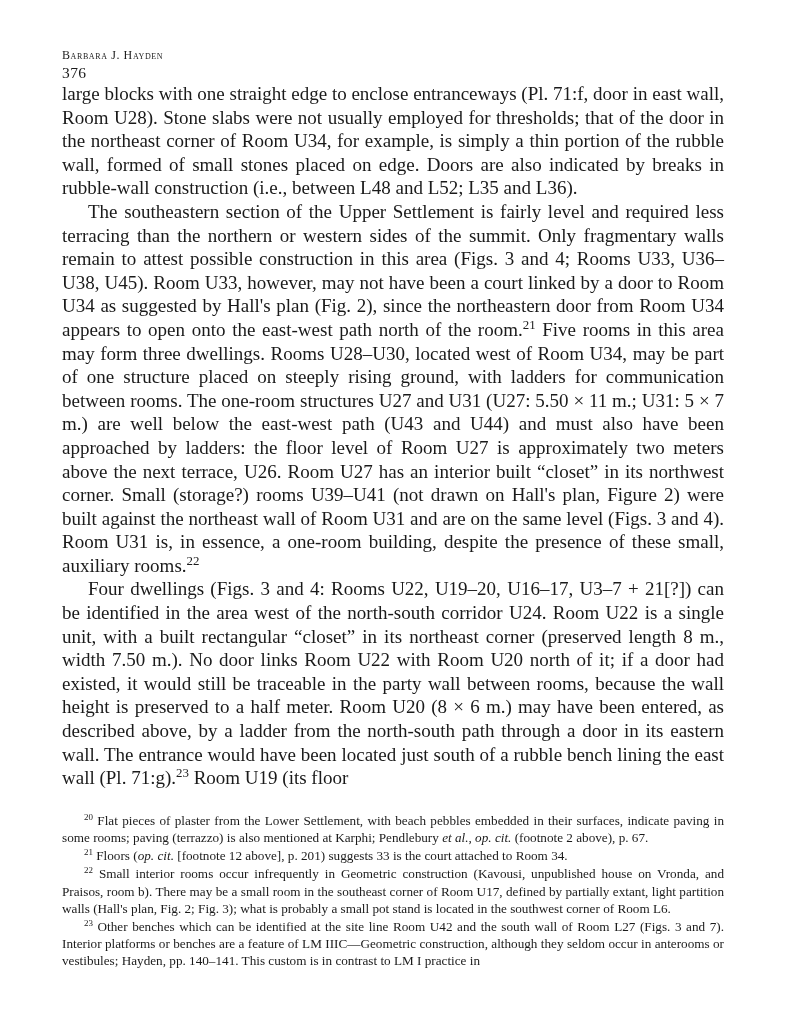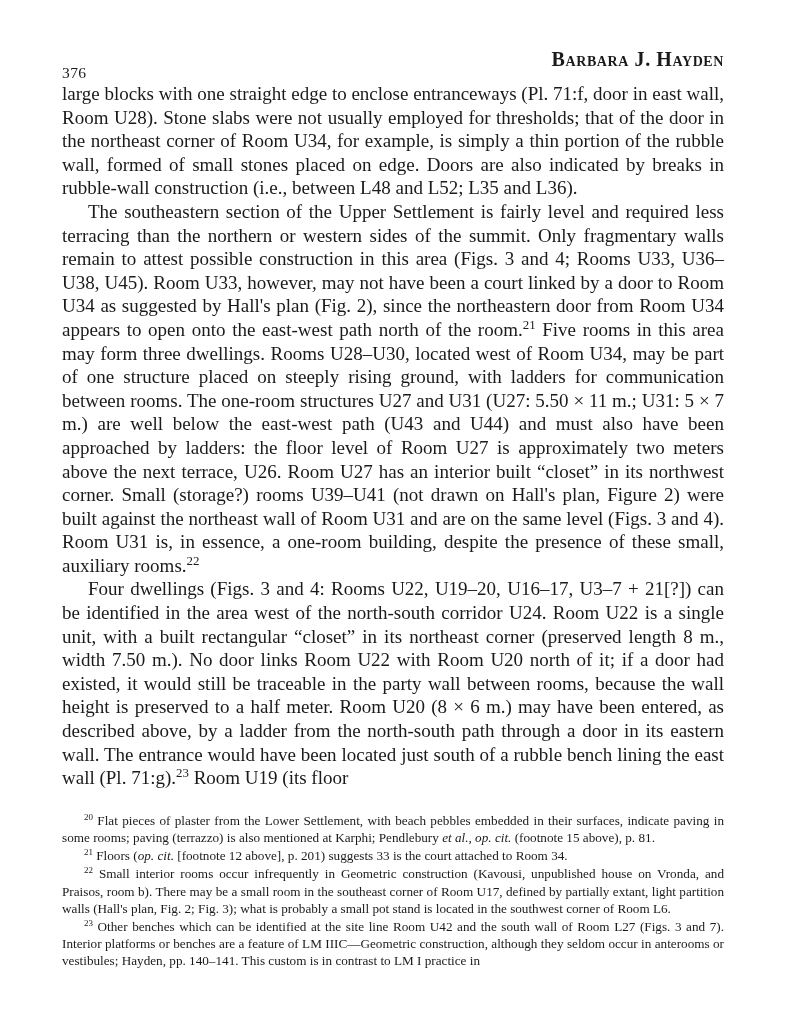--- a/index.html
+++ b/index.html
@@ -31,25 +31,24 @@
     position: absolute;
     left: 0;
     top: 16px;
     font-size: 15.5px;
   }
   .head-title {
     position: absolute;
     left: 0;
     right: 0;
     top: 0;
-    text-align: right;
+    text-align: left;
     font-variant: small-caps;
-    font-size: 20px;
+    font-size: 12px;
     letter-spacing: 0.6px;
-    font-weight: bold;
   }
   .body-col {
     width: 662px;
     margin: 0 auto;
   }
   p.para {
     margin: 0;
     text-align: justify;
     text-justify: inter-word;
     font-size: 19px;
@@ -100,20 +99,20 @@
     <p class="para"><span>large blocks with one straight edge to enclose entranceways (Pl. 71:f, door in east wall, Room U28). Stone slabs were not usually employed for thresholds; that of the door in the northeast corner of Room U34, for example, is simply a thin portion of the rubble wall, formed of small stones placed on edge. Doors are also indicated by breaks in rubble-wall construction (i.e., between L48 and L52; L35 and L36).</span></p>
 
 
 
     <p class="para indent"><span>The southeastern section of the Upper Settlement is fairly level and required less terracing than the northern or western sides of the summit. Only fragmentary walls remain to attest possible construction in this area (Figs. 3 and 4; Rooms U33, U36–U38, U45). Room U33, however, may not have been a court linked by a door to Room U34 as suggested by Hall's plan (Fig. 2), since the northeastern door from Room U34 appears to open onto the east-west path north of the room.</span><sup>21</sup><span> Five rooms in this area may form three dwellings. Rooms U28–U30, located west of Room U34, may be part of one structure placed on steeply rising ground, with ladders for communication between rooms. The one-room structures U27 and U31 (U27: 5.50 × 11 m.; U31: 5 × 7 m.) are well below the east-west path (U43 and U44) and must also have been approached by ladders: the floor level of Room U27 is approximately two meters above the next terrace, U26. Room U27 has an interior built “closet” in its northwest corner. Small (storage?) rooms U39–U41 (not drawn on Hall's plan, Figure 2) were built against the northeast wall of Room U31 and are on the same level (Figs. 3 and 4). Room U31 is, in essence, a one-room building, despite the presence of these small, auxiliary rooms.</span><sup>22</sup></p>
 
     <p class="para indent"><span>Four dwellings (Figs. 3 and 4: Rooms U22, U19–20, U16–17, U3–7 + 21[?]) can be identified in the area west of the north-south corridor U24. Room U22 is a single unit, with a built rectangular “closet” in its northeast corner (preserved length 8 m., width 7.50 m.). No door links Room U22 with Room U20 north of it; if a door had existed, it would still be traceable in the party wall between rooms, because the wall height is preserved to a half meter. Room U20 (8 × 6 m.) may have been entered, as described above, by a ladder from the north-south path through a door in its eastern wall. The entrance would have been located just south of a rubble bench lining the east wall (Pl. 71:g).</span><sup>23</sup><span> Room U19 (its floor</span></p>
 
     <div class="notes">
 
-      <p class="note"><sup>20</sup> <span><span>Flat pieces of plaster from the Lower Settlement, with beach pebbles embedded in their surfaces, indicate paving in some rooms; paving (terrazzo) is also mentioned at Karphi; Pendlebury </span><span class="it">et al.</span><span>, </span><span class="it">op. cit.</span><span> (footnote 15 above), p. 81.</span></span></p>
+      <p class="note"><sup>20</sup> <span><span>Flat pieces of plaster from the Lower Settlement, with beach pebbles embedded in their surfaces, indicate paving in some rooms; paving (terrazzo) is also mentioned at Karphi; Pendlebury </span><span class="it">et al.</span><span>, </span><span class="it">op. cit.</span><span> (footnote 2 above), p. 67.</span></span></p>
       <p class="note"><sup>21</sup> <span><span>Floors (</span><span class="it">op. cit.</span><span> [footnote 12 above], p. 201) suggests 33 is the court attached to Room 34.</span></span></p>
       <p class="note"><sup>22</sup> <span><span>Small interior rooms occur infrequently in Geometric construction (Kavousi, unpublished house on Vronda, and Praisos, room b). There may be a small room in the southeast corner of Room U17, defined by partially extant, light partition walls (Hall's plan, Fig. 2; Fig. 3); what is probably a small pot stand is located in the southwest corner of Room L6.</span></span></p>
       <p class="note"><sup>23</sup> <span><span>Other benches which can be identified at the site line Room U42 and the south wall of Room L27 (Figs. 3 and 7). Interior platforms or benches are a feature of LM IIIC—Geometric construction, although they seldom occur in anterooms or vestibules; Hayden, pp. 140–141. This custom is in contrast to LM I practice in</span></span></p>
     </div>
 
   </div>
 </div>
 
 </body></html>

